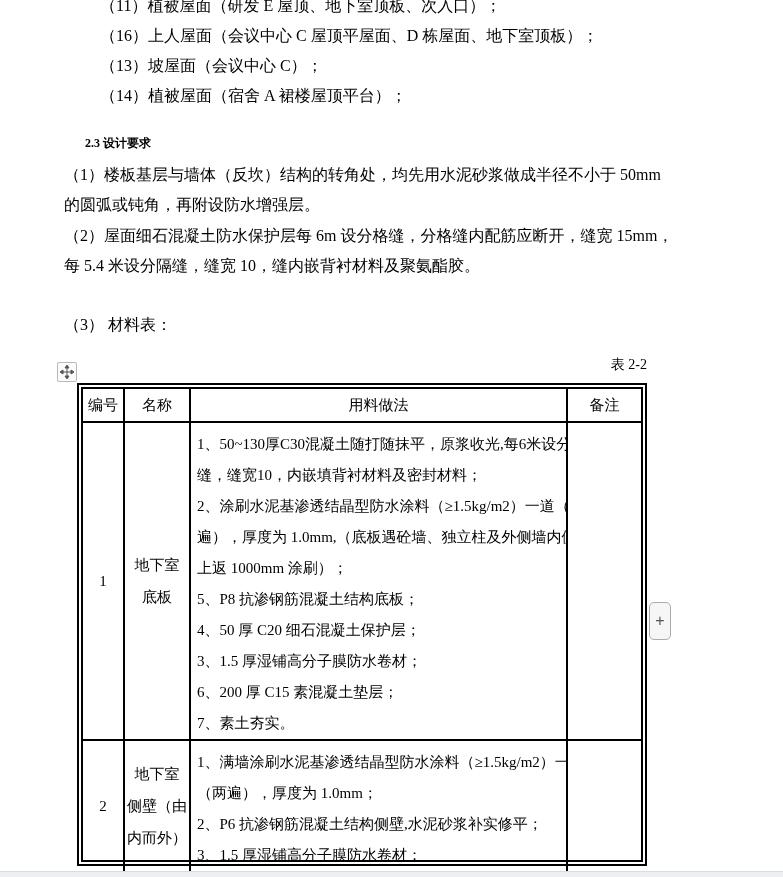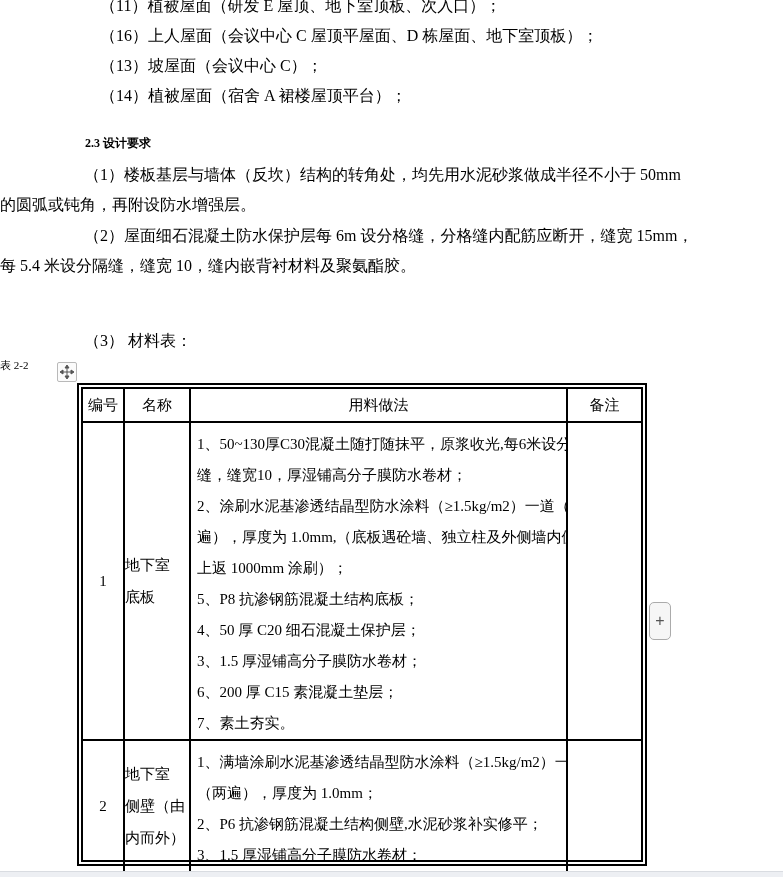--- a/index.html
+++ b/index.html
@@ -12,47 +12,49 @@
     height: 877px;
     background: #fff;
     overflow: hidden;
   }
 
   .txtline {
     height: 30px;
     line-height: 30px;
     font-size: 16px;
     white-space: nowrap;
+    padding-left: 64px;
   }
   .txtline.list-indent { padding-left: 100px; }
-  .txtline.first-indent { padding-left: 84px; }
+  .txtline.first-indent { }
 
   .top-list { position: absolute; left: 0; top: -9px; width: 100%; }
 
   .heading {
     position: absolute;
     left: 85px;
     top: 128px;
     font-size: 12px;
     font-weight: bold;
     line-height: 30px;
     white-space: nowrap;
   }
 
   .para { position: absolute; left: 0; width: 100%; }
   .para.p1 { top: 160px; }
   .para.p2 { top: 221px; }
-  .para.p3 { top: 310px; margin-top: 16px; }
+  .para.p3 { top: 310px; }
 
   .table-caption {
     position: absolute;
     left: 0;
     top: 352px;
     width: 647px;
-    font-size: 11px;
+    text-align: right;
+    font-size: 14px;
     line-height: 26px;
     white-space: nowrap;
   }
 
   .move-handle {
     position: absolute;
     left: 57px;
     top: 362px;
     width: 20px;
     height: 20px;
@@ -90,21 +92,21 @@
   col.c-no   { width: 41px; }
   col.c-name { width: 66px; }
   col.c-use  { width: 377px; }
   col.c-note { width: 74px; }
 
   tr.hdr { height: 33px; padding-left: 32px; }
   tr.r1  { height: 315px; }
 
   th.hcell { text-align: center; font-size: 15px; }
   td.no-cell   { text-align: center; font-size: 15px; }
-  td.name-cell { text-align: left; font-size: 15px; }
+  td.name-cell { text-align: center; font-size: 15px; }
   .name-line { height: 32px; line-height: 32px; white-space: nowrap; }
   td.use-cell { vertical-align: top; overflow: hidden; }
   .use-inner { padding: 6px 2px 0 6px; }
   .use-line { height: 31px; line-height: 31px; font-size: 15px; white-space: nowrap; }
   td.note-cell { }
 
   .plus-btn {
     position: absolute;
     left: 649px;
     top: 602px;
@@ -192,21 +194,21 @@
       </tr>
       <tr class="r1">
         <td class="no-cell">1</td>
         <td class="name-cell">
           <div class="name-line">地下室</div>
           <div class="name-line">底板</div>
         </td>
         <td class="use-cell">
           <div class="use-inner">
             <div class="use-line">1、50~130厚C30混凝土随打随抹平，原浆收光,每6米设分隔</div>
-            <div class="use-line">缝，缝宽10，厚湿铺高分子膜防水卷材；</div>
+            <div class="use-line">缝，缝宽10，内嵌填背衬材料及密封材料；</div>
             <div class="use-line">2、涂刷水泥基渗透结晶型防水涂料（≥1.5kg/m2）一道（两</div>
             <div class="use-line">遍），厚度为 1.0mm,（底板遇砼墙、独立柱及外侧墙内侧根部</div>
             <div class="use-line">上返 1000mm 涂刷）；</div>
             <div class="use-line">5、P8 抗渗钢筋混凝土结构底板；</div>
             <div class="use-line">4、50 厚 C20 细石混凝土保护层；</div>
             <div class="use-line">3、1.5 厚湿铺高分子膜防水卷材；</div>
             <div class="use-line">6、200 厚 C15 素混凝土垫层；</div>
             <div class="use-line">7、素土夯实。</div>
           </div>
         </td>

